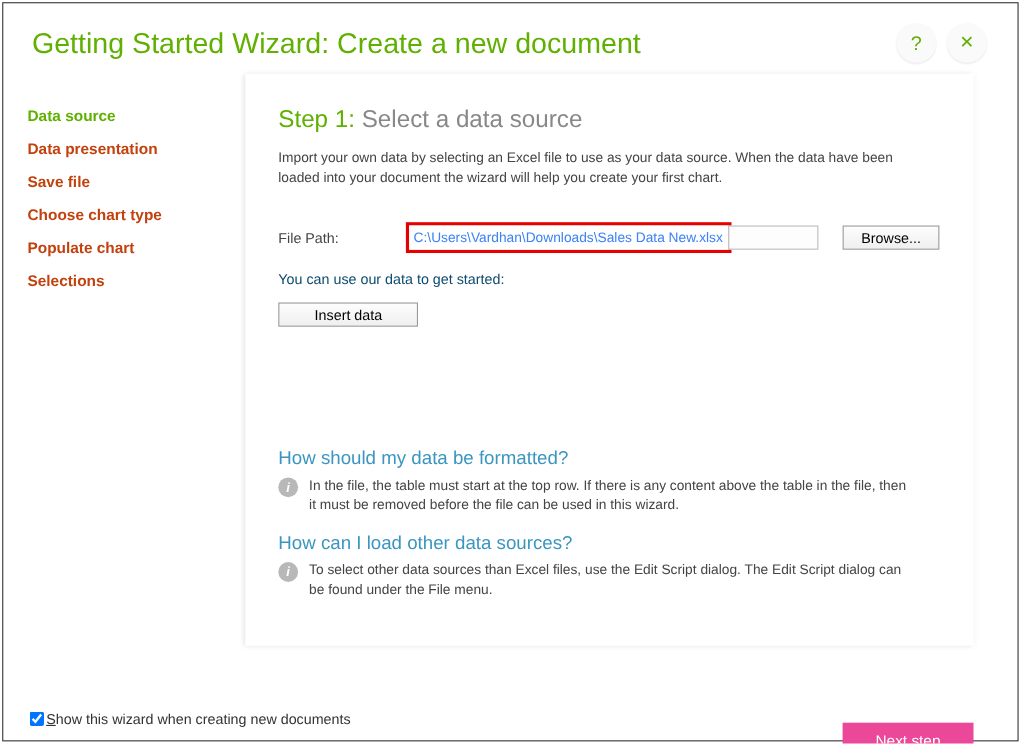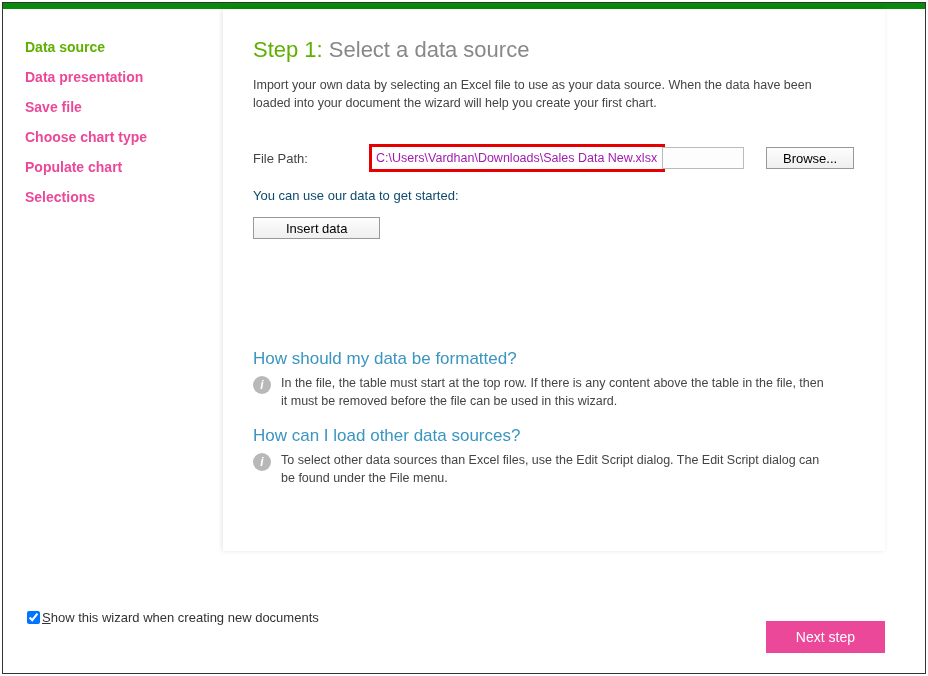--- a/index.html
+++ b/index.html
@@ -54,21 +54,21 @@
     .body {
       display: flex;
       flex: 1;
       padding: 0 0 0 0;
     }
     .sidebar {
       width: 220px;
       padding: 30px 0 0 22px;
     }
     .sidebar-item {
-      color: #ec4899;
+      color: #c2410c;
       font-size: 14px;
       font-weight: 600;
       margin-bottom: 14px;
       cursor: pointer;
     }
     .sidebar-item.active {
       color: #5fb000;
     }
     .content-panel {
       flex: 1;
@@ -112,21 +112,21 @@
     .file-input-wrap {
       border: 3px solid #e60000;
       padding: 0;
       display: inline-block;
     }
     .file-input {
       width: 290px;
       border: none;
       padding: 4px 4px;
       font-size: 12.5px;
-      color: #a21caf;
+      color: #3b82f6;
       outline: none;
     }
     .file-input-ext {
       width: 82px;
       height: 22px;
       border: 1px solid #bbb;
       background: #fdfdfd;
       display: inline-block;
       margin-left: -3px;
       vertical-align: middle;
@@ -219,20 +219,29 @@
       cursor: pointer;
       margin-top: 40px;
     }
   </style>
 </head>
 <body>
 
 <div class="outer">
   <div class="topbar"></div>
 
+  <div class="header">
+    <div class="header-title">Getting Started Wizard: Create a new document</div>
+    <button class="circle-btn">
+      <span>?</span>
+    </button>
+    <button class="circle-btn close">
+      <span>✕</span>
+    </button>
+  </div>
 
   <div class="body">
     <div class="sidebar">
       <div class="sidebar-item active">Data source</div>
       <div class="sidebar-item">Data presentation</div>
       <div class="sidebar-item">Save file</div>
       <div class="sidebar-item">Choose chart type</div>
       <div class="sidebar-item">Populate chart</div>
       <div class="sidebar-item">Selections</div>
     </div>

